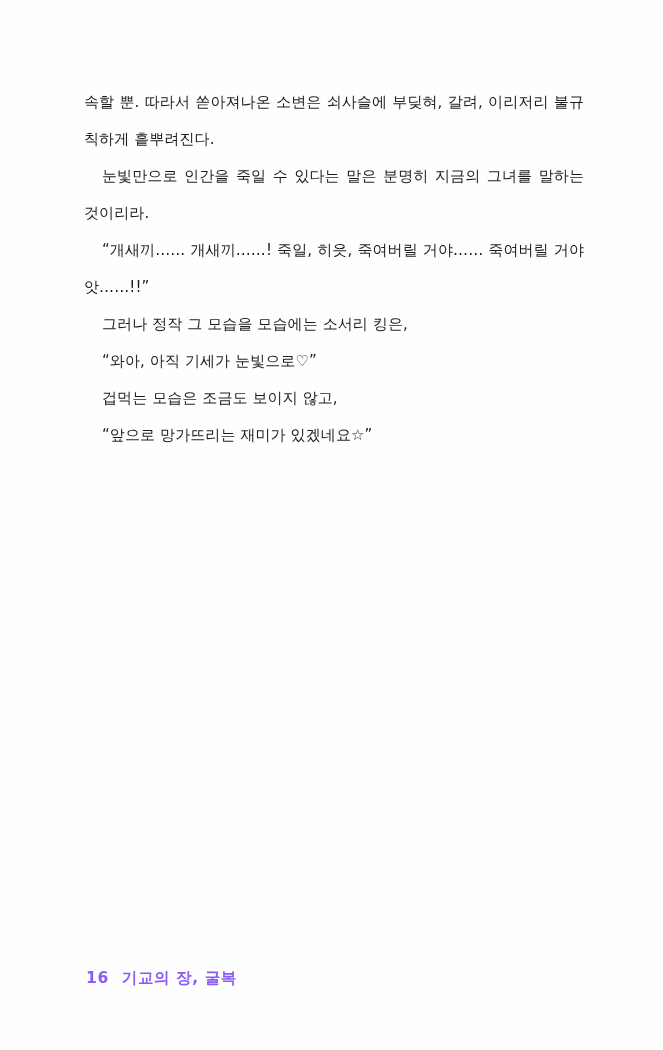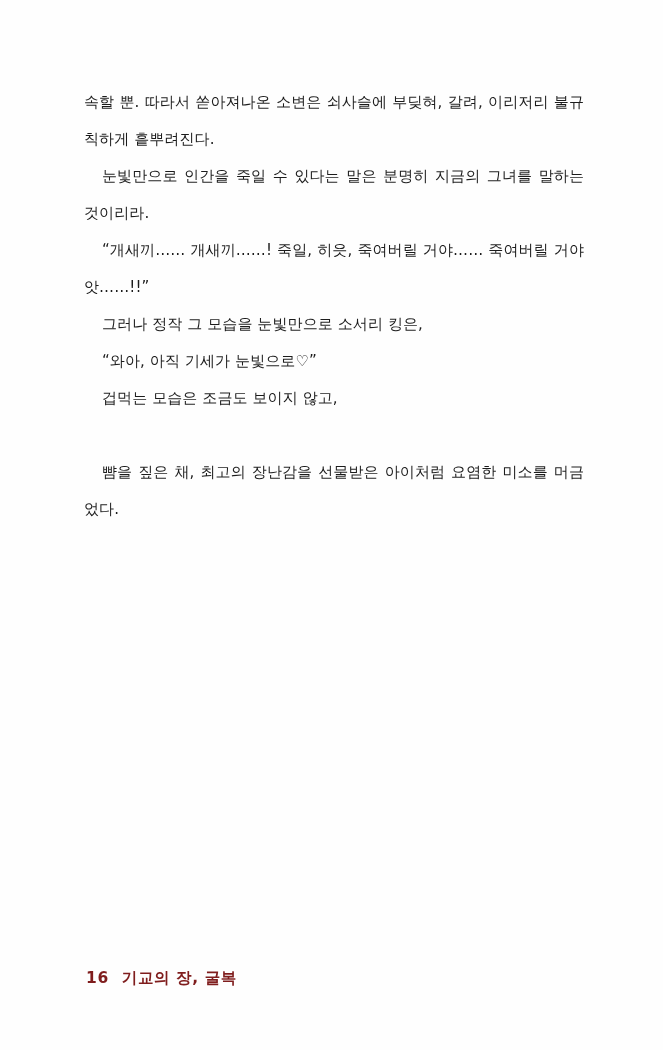--- a/index.html
+++ b/index.html
@@ -44,44 +44,44 @@
   }
   .gap {
     height: 37px;
   }
   .footer {
     position: absolute;
     left: 86px;
     top: 968px;
     font-size: 15.5px;
     letter-spacing: 0.6px;
-    color: #7f1d1d;
+    color: #8b5cf6;
     font-weight: 600;
   }
   .footer .pgnum {
     margin-right: 7px;
   }
   .footer-inline {
     display: inline;
   }
 </style>
 </head>
 <body>
 
 <div class="page">
 
   <div class="text-block">
     <p class="para">속할 뿐. 따라서 쏟아져나온 소변은 쇠사슬에 부딪혀, 갈려, 이리저리 불규칙하게 흩뿌려진다.</p>
     <p class="para indent">눈빛만으로 인간을 죽일 수 있다는 말은 분명히 지금의 그녀를 말하는 것이리라.</p>
     <p class="para indent">“개새끼…… 개새끼……! 죽일, 히읏, 죽여버릴 거야…… 죽여버릴 거야앗……!!”</p>
-    <p class="para indent">그러나 정작 그 모습을 눈빛만으로 소서리 킹은,</p>
+    <p class="para indent">그러나 정작 그 모습을 모습에는 소서리 킹은,</p>
     <p class="para indent">“와아, 아직 기세가 눈빛으로♡”</p>
     <p class="para indent">겁먹는 모습은 조금도 보이지 않고,</p>
+    <p class="para indent">“앞으로 망가뜨리는 재미가 있겠네요☆”</p>
     <div class="gap"></div>
-    <p class="para indent">뺨을 짚은 채, 최고의 장난감을 선물받은 아이처럼 요염한 미소를 머금었다.</p>
   </div>
 
   <div class="footer">
     <span class="pgnum footer-inline">16</span>
     <span class="footer-inline">기교의 장, 굴복</span>
   </div>
 
 </div>
 
 </body></html>

